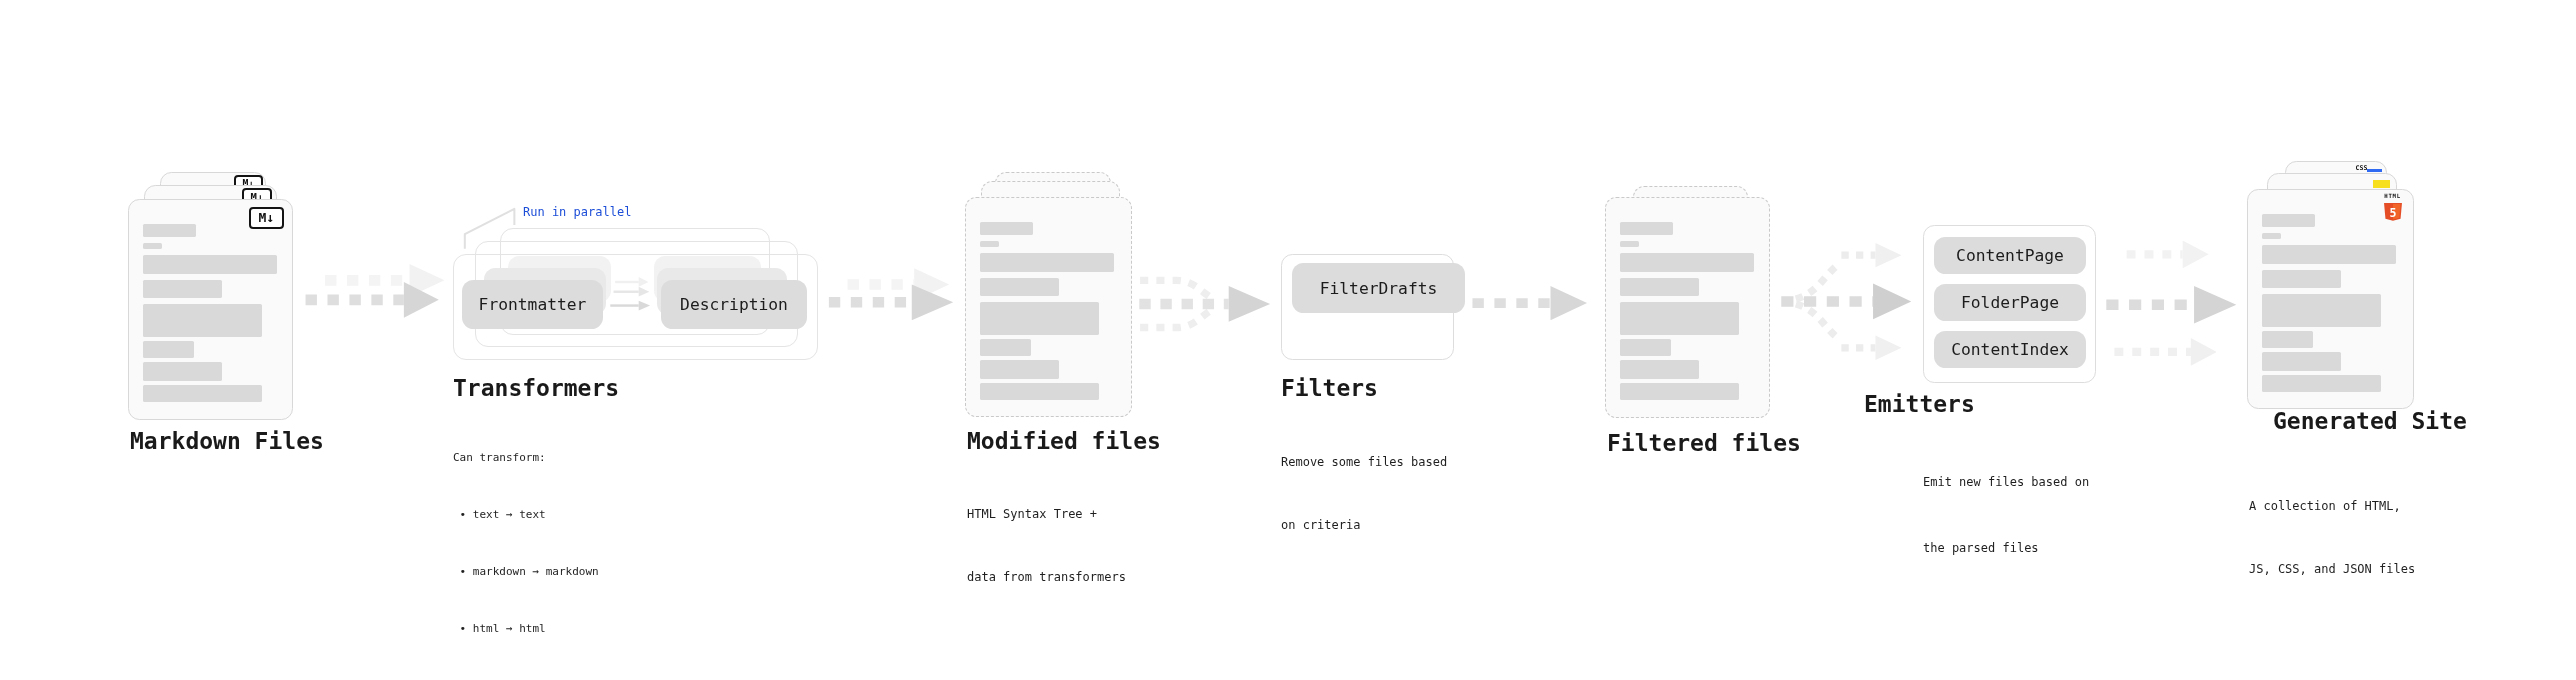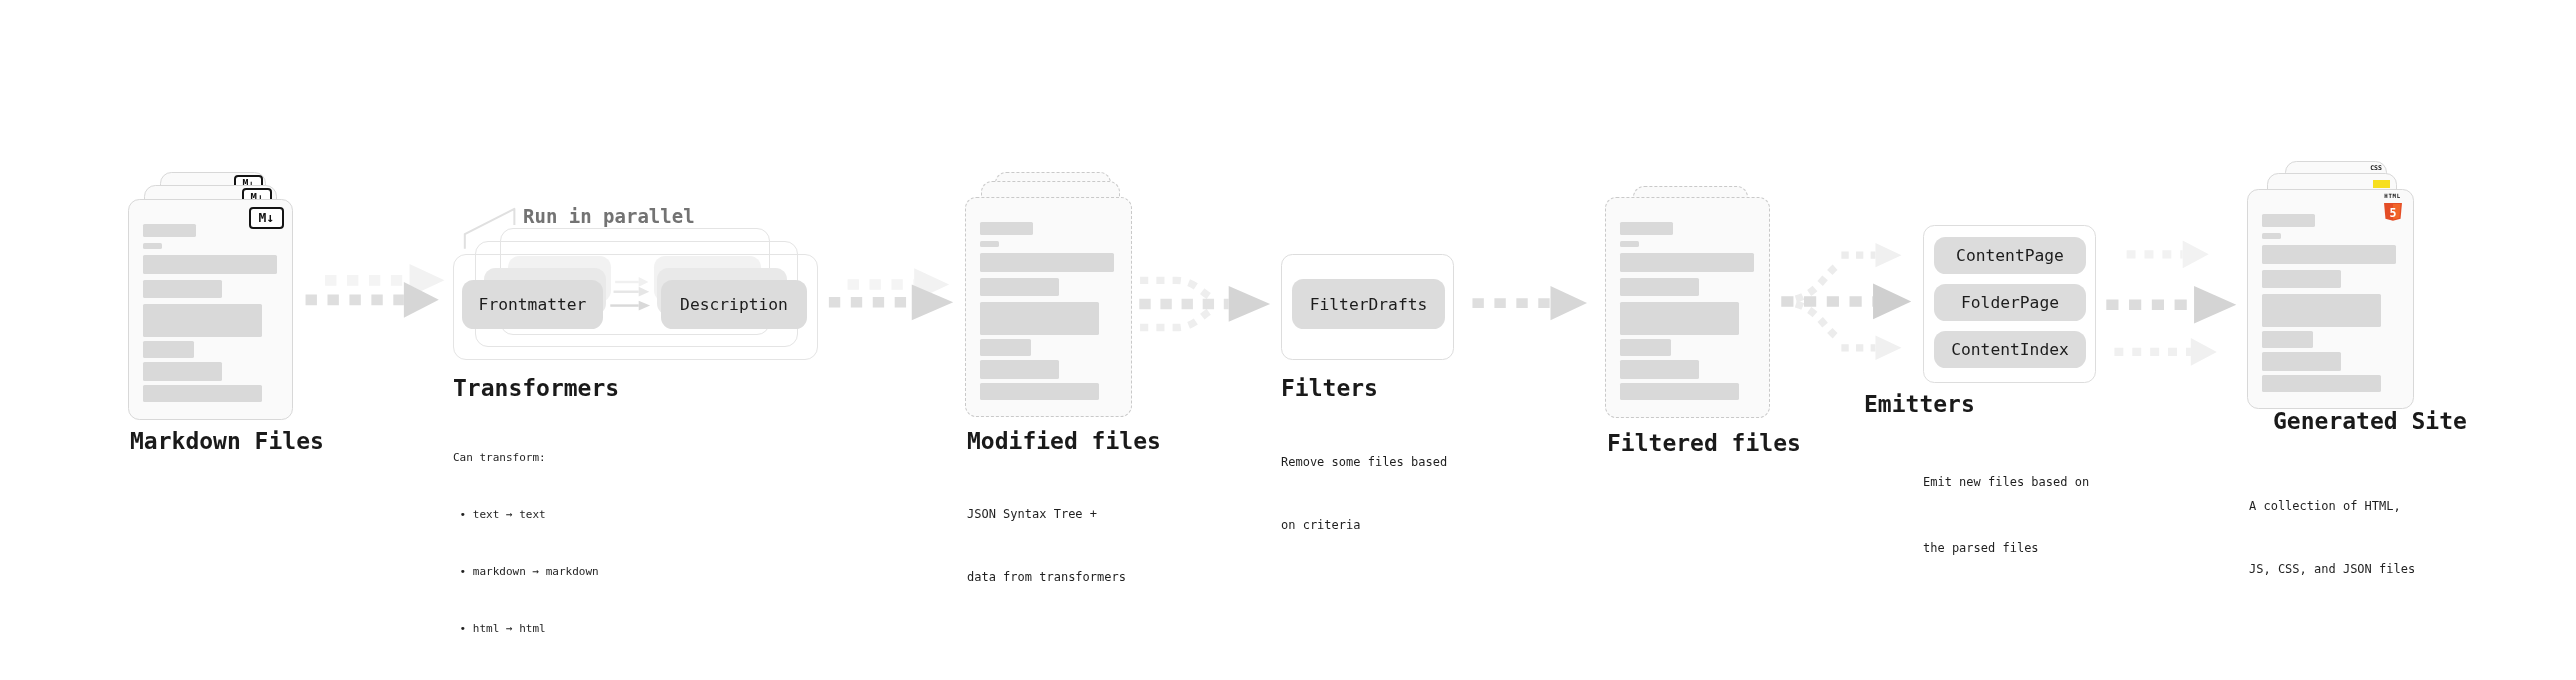--- a/index.html
+++ b/index.html
@@ -20,23 +20,23 @@
   .pill{position:absolute;background:#dcdcdc;border-radius:11.4px;display:flex;align-items:center;
         justify-content:center;font-size:16.3px;color:#1c1c1c;white-space:pre;}
   .ghostA{background:#e9e9e9;}
   .ghostB{background:#f2f2f2;}
   
   .panel{position:absolute;background:#fff;border:1.6px solid #dddddd;border-radius:11.4px;box-sizing:border-box;}
   
   .heading{position:absolute;font-size:23px;font-weight:bold;color:#1a1a1a;white-space:pre;}
   .sub{position:absolute;font-size:12px;color:#1f1f1f;line-height:21px;white-space:pre;}
   .notes{position:absolute;font-size:11px;color:#1f1f1f;line-height:19px;white-space:pre;}
-  .annot{position:absolute;font-size:19px;color:#737373;white-space:pre;font-weight:bold;}
-  
-  .css-badge{position:absolute;display:flex;flex-direction:column;align-items:flex-end;}
+  .annot{position:absolute;font-size:12px;color:#1d4ed8;white-space:pre;}
+  
+  .css-badge{position:absolute;display:flex;flex-direction:row;align-items:flex-end;}
   .css-badge .t{font-size:6.5px;font-weight:bold;color:#111;line-height:1;}
   .css-badge .u{width:14.6px;height:3.3px;background:#2f6bf2;margin-top:0.8px;}
   .js-badge{position:absolute;background:#f7df1e;}
   .html5{position:absolute;display:flex;flex-direction:column;align-items:center;}
   .html5 .t{font-size:5.7px;font-weight:bold;color:#111;letter-spacing:0.8px;line-height:1;margin-bottom:0.8px;}
   svg.overlay{position:absolute;left:0;top:0;z-index:5;pointer-events:none;}
 </style>
 </head>
 <body>
 
@@ -95,28 +95,28 @@
           <div class="bar" style="width: 134px; height: 18.7px; margin-bottom: 5.7px;"></div>
           <div class="bar" style="width: 79px; height: 18.7px; margin-bottom: 5.7px;"></div>
           <div class="bar" style="width: 119px; height: 32.5px; margin-bottom: 4.9px;"></div>
           <div class="bar" style="width: 51px; height: 16.3px; margin-bottom: 4.1px;"></div>
           <div class="bar" style="width: 79px; height: 19.5px; margin-bottom: 4.1px;"></div>
           <div class="bar" style="width: 119px; height: 16.3px; margin-bottom: 0px;"></div>
         </div>
     </div>
     <div class="heading" style="left:967px;top:428px;">Modified files</div>
     <div class="sub" style="left:967px;top:462px;">
-      <div>JSON Syntax Tree +</div>
+      <div>HTML Syntax Tree +</div>
       <div>data from transformers</div>
     </div>
   </div>
 
   <div class="stage">
     <div class="panel" style="left:1281px;top:254px;width:173px;height:106px;"></div>
-    <div class="pill" style="left:1292px;top:279px;width:153px;height:50px;">FilterDrafts</div>
+    <div class="pill" style="left:1292px;top:263px;width:173px;height:50px;">FilterDrafts</div>
     <div class="heading" style="left:1281px;top:375px;">Filters</div>
     <div class="sub" style="left:1281px;top:410px;">
       <div>Remove some files based</div>
       <div>on criteria</div>
     </div>
   </div>
 
   <div class="stage">
     <div class="doc dashed" style="left:1633px;top:186px;width:115px;height:207px;"></div>
     <div class="doc dashed" style="left:1605px;top:197px;width:165px;height:221px;">

